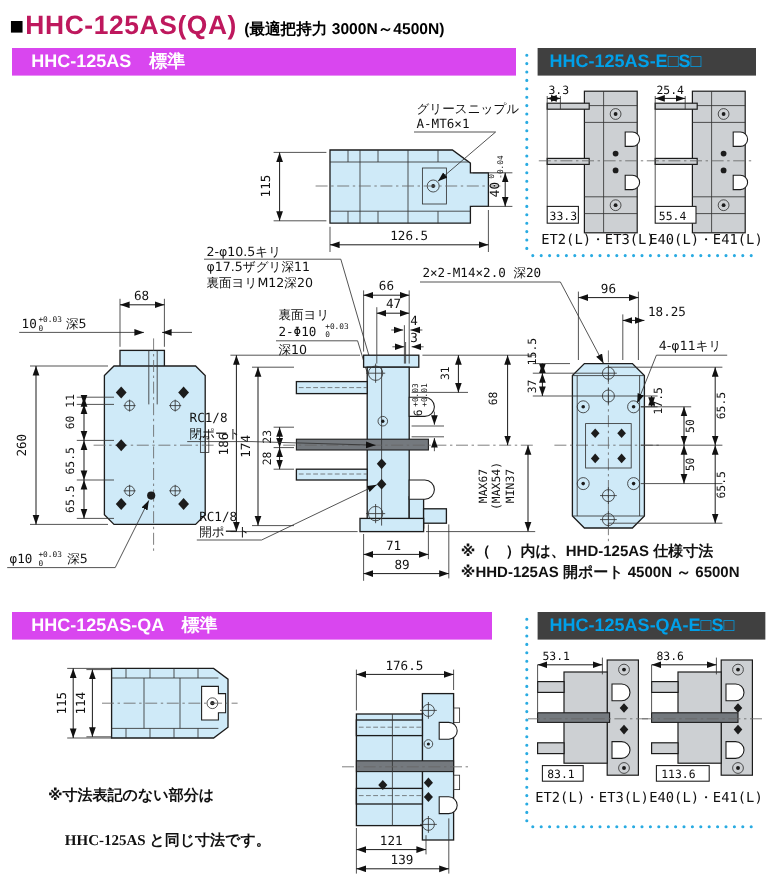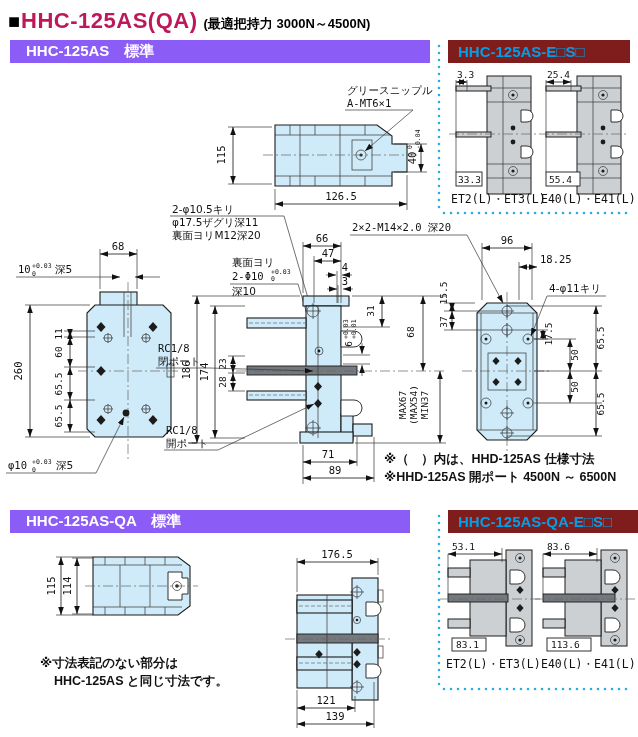--- a/index.html
+++ b/index.html
@@ -4,22 +4,22 @@
 <style>
   html,body{margin:0;padding:0;background:#fff;}
   .canvas{position:relative;width:638px;height:737px;background:#fff;overflow:hidden;
           font-family:"Liberation Sans","DejaVu Sans",sans-serif;}
   .titlebar{position:absolute;left:8px;top:8px;display:flex;align-items:baseline;white-space:nowrap;}
   .titlebar .sq{font-size:20px;line-height:20px;color:#000;margin-right:1px;}
   .titlebar .main{font-size:22px;font-weight:bold;letter-spacing:0.5px;color:#be185d;}
   .titlebar .sub{font-size:13px;font-weight:bold;color:#000;margin-left:6px;text-align:center;}
   .banner{position:absolute;height:23px;display:flex;align-items:center;padding-left:16px;
           font-weight:bold;font-size:15px;box-sizing:border-box;white-space:nowrap;}
-  .banner.dark{background:#8b5cf6;color:#fff;}
-  .banner.lite{background:#7f1d1d;color:#00A0E9;padding-left:10px;}
+  .banner.dark{background:#d946ef;color:#fff;}
+  .banner.lite{background:#404040;color:#00A0E9;padding-left:10px;}
   .note{position:absolute;font-size:12.5px;font-weight:bold;color:#111;white-space:nowrap;}
   svg text{fill:#111;}
   .d{font-family:"DejaVu Sans Mono","Liberation Mono",monospace;font-size:10.5px;}
   .d9{font-family:"DejaVu Sans Mono","Liberation Mono",monospace;font-size:9.5px;}
   .t6{font-family:"DejaVu Sans Mono","Liberation Mono",monospace;font-size:6.5px;}
   .jp{font-family:"DejaVu Sans","Liberation Sans",sans-serif;font-size:10.5px;}
   .lab{font-family:"DejaVu Sans Mono","Liberation Mono",monospace;font-size:11.5px;}
   .thin{stroke:#333;stroke-width:0.7;fill:none;}
   .dm{stroke:#111;stroke-width:0.8;fill:none;}
   .body{fill:#CFEAF8;stroke:#1c1c1c;stroke-width:1.1;}
@@ -539,15 +539,15 @@
 
 <div class="banner dark" style="left:10px;top:40px;width:420px;">HHC-125AS　標準</div>
 <div class="banner lite" style="left:448px;top:40px;width:182px;">HHC-125AS-E□S□</div>
 <div class="banner dark" style="left:10px;top:510px;width:400px;">HHC-125AS-QA　標準</div>
 <div class="banner lite" style="left:448px;top:510px;width:197px;">HHC-125AS-QA-E□S□</div>
 
 <div class="note" style="left:384px;top:451px;">※（　）内は、HHD-125AS 仕様寸法</div>
 <div class="note" style="left:384px;top:469px;">※HHD-125AS 開ポート 4500N ～ 6500N</div>
 
 <div class="note" style="left:40px;top:655px;">※寸法表記のない部分は</div>
-<div class="note" style="left:54px;top:673px;">HHC-125AS と同じ寸法です。</div>
+<div class="note" style="left:54px;top:692px;font-family:Liberation Serif, serif;">HHC-125AS と同じ寸法です。</div>
 
 </div>
 
 </body></html>

